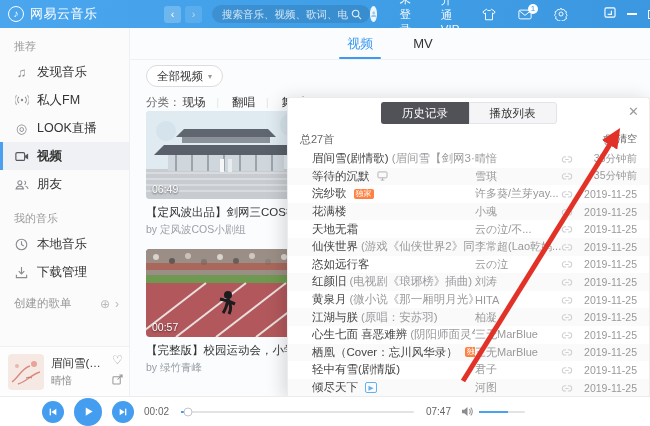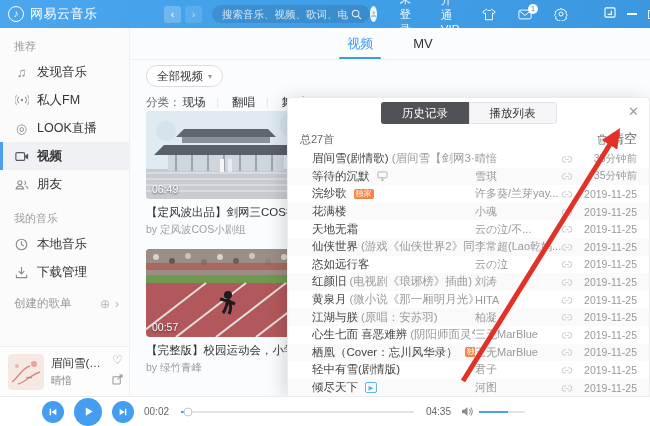--- a/index.html
+++ b/index.html
@@ -76,21 +76,21 @@
   .panel{position:absolute;left:157px;top:69px;right:0;bottom:0;background:#fff;border:1px solid #ececef;border-bottom:none;border-radius:3px 3px 0 0;box-shadow:-4px 2px 18px rgba(0,0,0,.15);z-index:5;display:flex;flex-direction:column;}
   .panel-head{height:30px;position:relative;flex:none;}
   .seg{position:absolute;left:50%;top:4px;transform:translateX(-50%);display:flex;}
   .seg-btn{width:88px;height:22px;display:flex;align-items:center;justify-content:center;font-size:11.5px;background:#f5f5f7;color:#333;border:1px solid #e4e4e8;}
   .seg-btn:first-child{border-radius:3px 0 0 3px;border-right:none;}
   .seg-btn:last-child{border-radius:0 3px 3px 0;}
   .seg-btn.active{background:#515158;border-color:#515158;color:#fff;}
   .panel-close{position:absolute;right:10px;top:7px;color:#9a9a9e;font-size:13px;line-height:1;}
   .panel-sub{height:22px;display:flex;align-items:center;padding:0 12px;flex:none;}
   .count{font-size:11px;color:#666;}
-  .clear-wrap{margin-left:auto;display:flex;align-items:center;gap:4px;color:#666;font-size:13px;}
+  .clear-wrap{margin-left:auto;display:flex;align-items:center;gap:4px;color:#666;font-size:10px;}
   .panel-list{flex:1;overflow:hidden;}
   .h-row{height:17.6px;display:flex;align-items:center;padding-left:24px;font-size:11.5px;}
   .h-row:nth-child(even){background:#fafafb;}
   .r-left{flex:1;min-width:0;display:flex;align-items:center;overflow:hidden;white-space:nowrap;}
   .r-title{color:#444;}
   .r-sub{color:#9a9a9e;margin-left:3px;}
   .r-badges{display:inline-flex;align-items:center;margin-left:4px;gap:3px;}
   .badge-ex{background:#ff8142;color:#fff;font-size:8px;line-height:10px;padding:0 2px;border-radius:2px;}
   .badge-mv{border:1px solid #62b2f2;color:#62b2f2;font-size:6.5px;line-height:9px;padding:0 2.5px;border-radius:2px;}
   .badge-ic{display:inline-flex;align-items:center;}
@@ -619,21 +619,21 @@
       <svg width="10" height="10" viewBox="0 0 12 12">
           <rect x="8.4" y="2" width="1.6" height="8" fill="#fff"></rect>
           <path d="M2 2v8l6-4z" fill="#fff"></path>
         </svg>
     </span>
     <span class="ptime">00:02</span>
     <div class="progress">
       <div class="played"></div>
       <div class="thumb-dot"></div>
     </div>
-    <span class="ptime">04:35</span>
+    <span class="ptime">07:47</span>
     <div class="vol-wrap">
       <svg width="13" height="11" viewBox="0 0 14 12">
           <path d="M1 4h2.5L7 1v10L3.5 8H1z" fill="#8b8b90"></path>
           <path d="M9 3.5a3.5 3.5 0 010 5M10.5 1.8a6 6 0 010 8.4" fill="none" stroke="#8b8b90" stroke-width="1.1"></path>
         </svg>
       <div class="vol-track">
           <div class="vfill"></div>
         </div>
     </div>
     <div class="right-ctrls">

